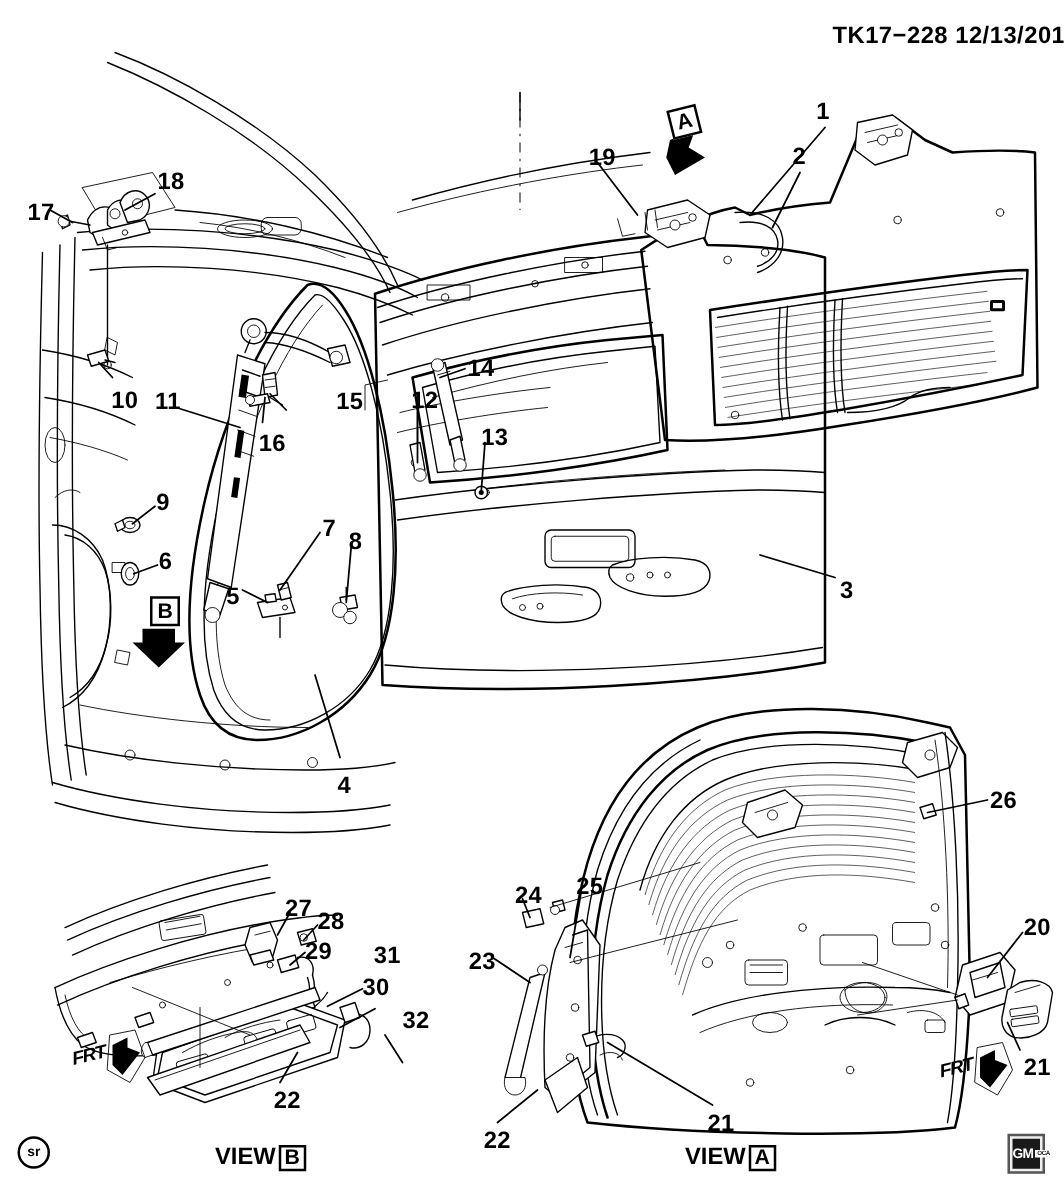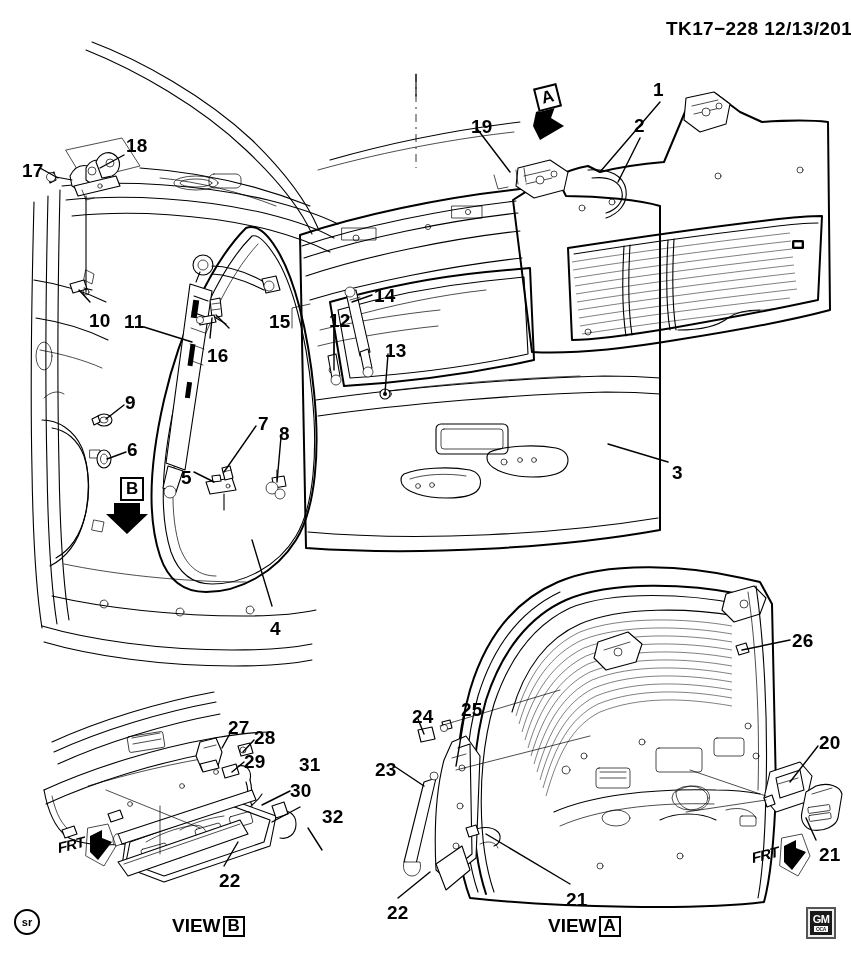--- a/index.html
+++ b/index.html
@@ -115,23 +115,23 @@
     width: 30px; height: 32px;
     border: 2px solid #555;
     background: #efefef;
     box-sizing: border-box;
     padding: 2px;
   }
   .gm-logo .gm-inner {
     background: #1a1a1a;
     width: 100%; height: 100%;
     display: flex;
-    flex-direction: column;
+    flex-direction: row;
     align-items: center;
-    justify-content: center;
+    justify-content: flex-start;
     gap: 1px;
   }
   .gm-logo .gm-word {
     color: #fff;
     font-family: "Liberation Sans", sans-serif;
     font-size: 11px;
     font-weight: 700;
     line-height: 11px;
     letter-spacing: -.5px;
   }

